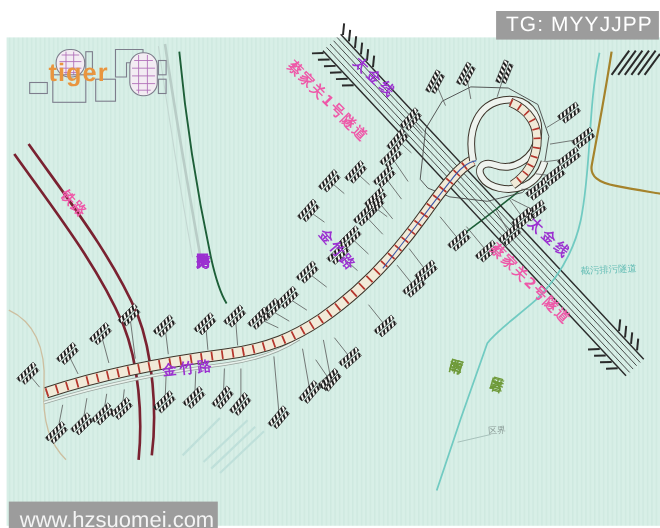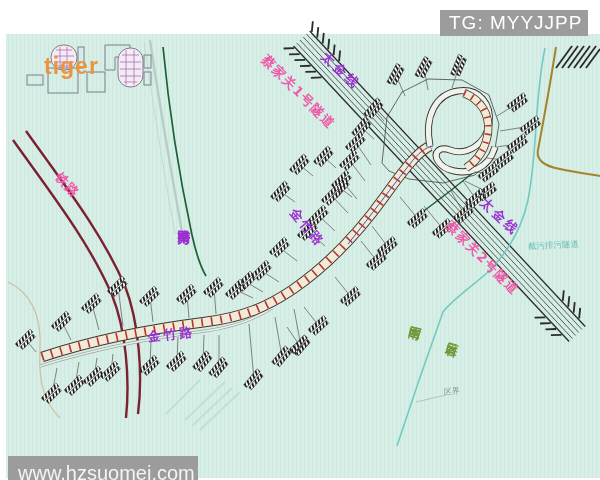--- a/index.html
+++ b/index.html
@@ -1,21 +1,21 @@
 <!DOCTYPE html>
 <html><head>
 <meta charset="utf-8">
 <style>
   html,body{margin:0;padding:0;background:#ffffff;}
   .page{position:relative;width:600px;height:480px;background:#ffffff;overflow:hidden;
         font-family:"Liberation Sans", sans-serif;}
   .map-svg{position:absolute;left:0;top:0;}
   .tiger{position:absolute;left:44px;top:53px;font-size:23px;font-weight:600;
          color:#e9953f;letter-spacing:1px;}
-  .tg-box{position:absolute;right:12px;top:10px;width:148px;height:26px;background:#9c9c9c;
+  .tg-box{position:absolute;right:1px;top:10px;width:148px;height:26px;background:#9c9c9c;
           color:#ffffff;font-size:19px;line-height:26px;padding-left:9px;box-sizing:border-box;
           letter-spacing:1px;}
   .site-box{position:absolute;left:8px;top:456px;width:190px;height:34px;background:#9c9c9c;
           color:#f4f4f4;font-size:20px;line-height:34px;padding-left:10px;box-sizing:border-box;}
   text{font-family:"DejaVu Sans","Liberation Sans",sans-serif;}
   .lbl-road{fill:#9b30d0;font-weight:bold;}
   .lbl-tunnel{fill:#ee58a8;font-weight:bold;}
   .lbl-district{fill:#6f9a3a;font-weight:bold;}
   .vert{writing-mode:vertical-rl;text-orientation:upright;}
 </style>

